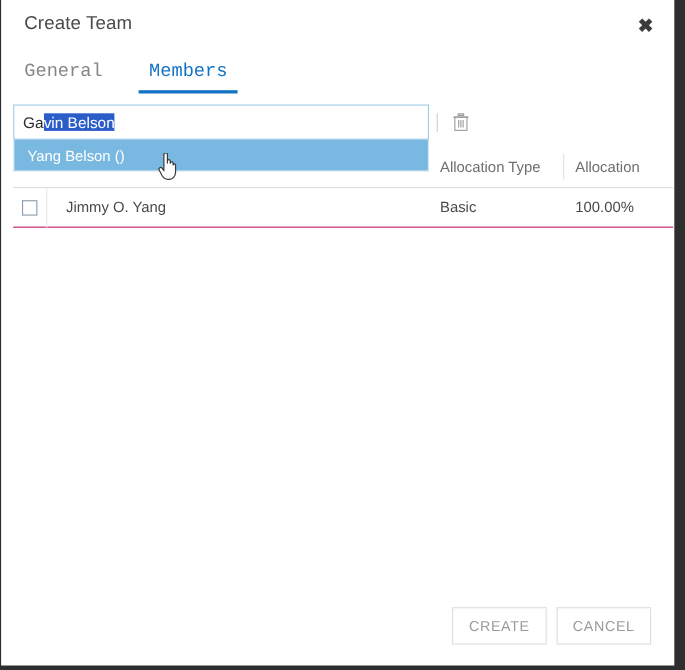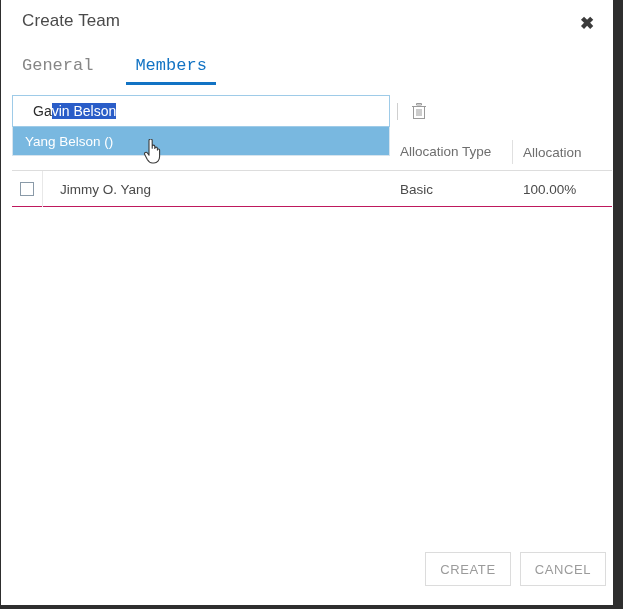--- a/index.html
+++ b/index.html
@@ -96,21 +96,21 @@
     width: 378px;
     z-index: 30;
   }
   .ac-input {
     width: 378px;
     height: 32px;
     border: 1px solid #9ecbe8;
     background: #ffffff;
     font-size: 14px;
     color: #333333;
-    padding: 0 20px;
+    padding: 0 8px;
     display: flex;
     align-items: center;
     font-family: "Liberation Sans", sans-serif;
     cursor: text;
     overflow: hidden;
     white-space: nowrap;
   }
   .typed { color: #2b2b2b; }
   .completion {
     background: #2a5dc8;
@@ -209,21 +209,21 @@
   }
 
   
   .footer {
     position: absolute;
     left: 0;
     bottom: 19px;
     width: 612px;
     display: flex;
     justify-content: flex-end;
-    padding-right: 7px;
+    padding-right: 21px;
     gap: 9px;
   }
   .btn {
     min-width: 63px;
     height: 34px;
     padding: 0 14px;
     background: #ffffff;
     border: 1px solid #dcdcdc;
     color: #9b9b9b;
     font-size: 13px;

